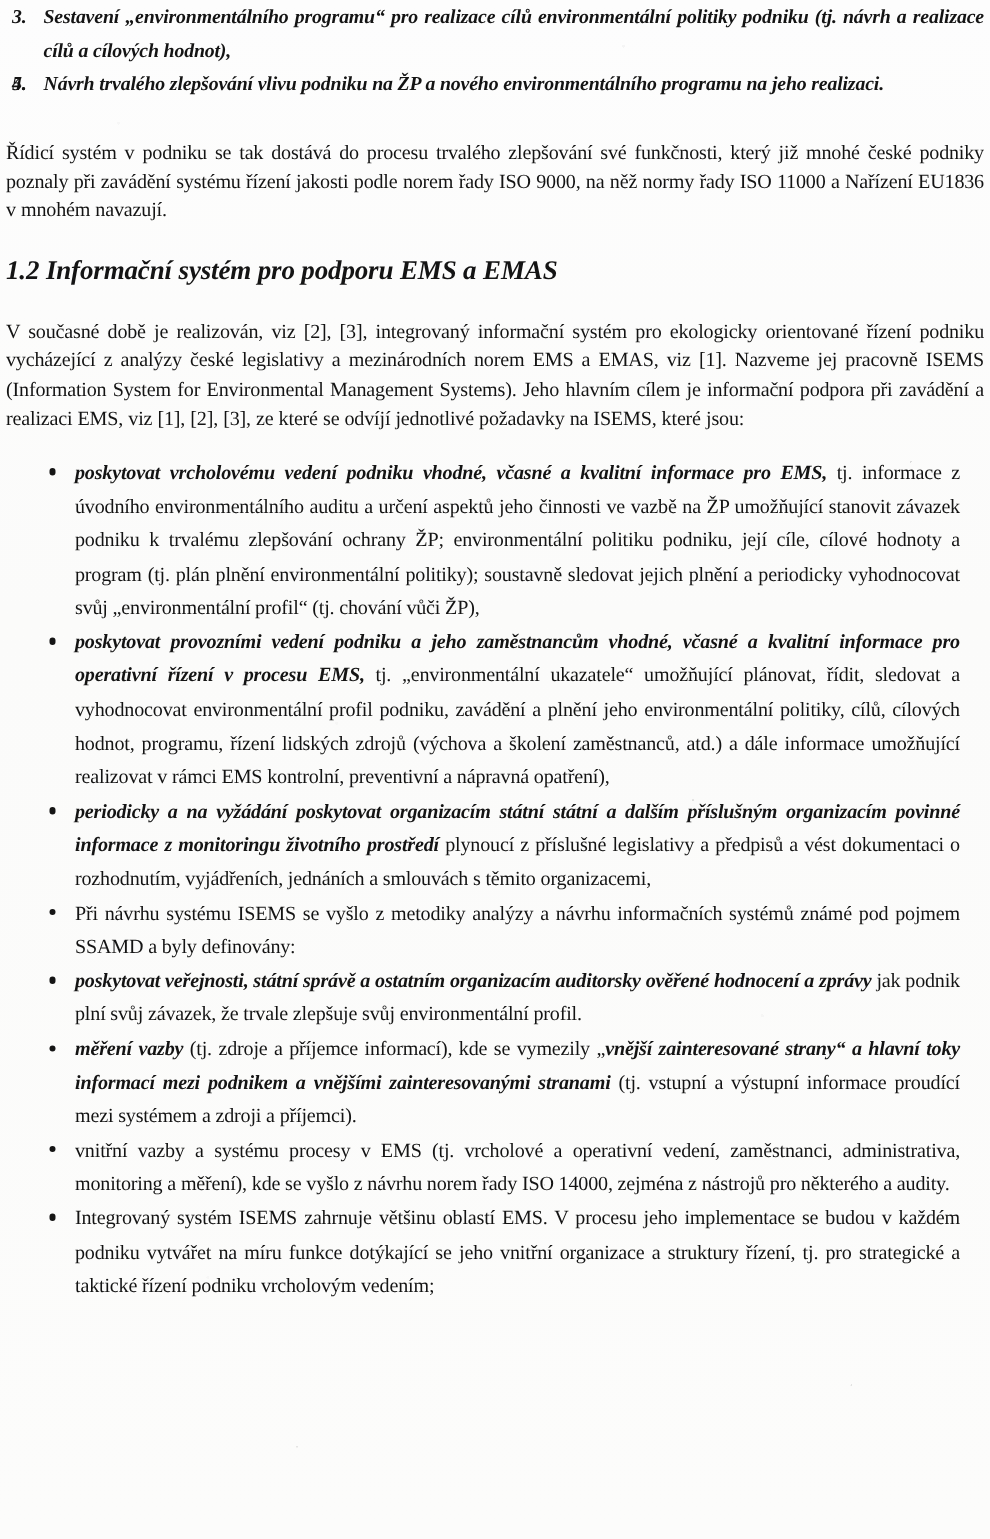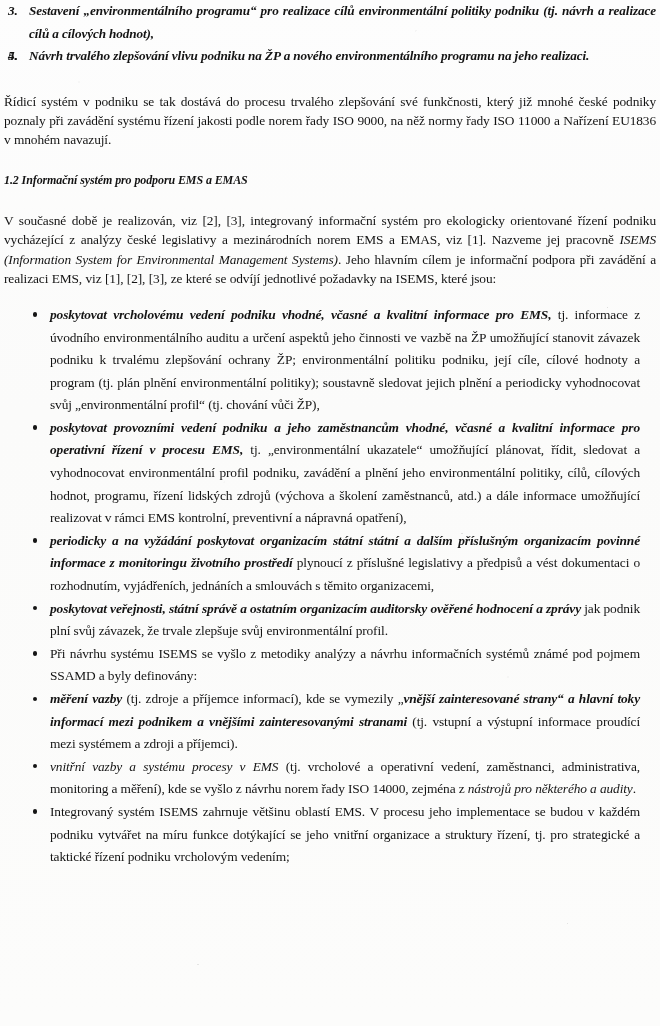--- a/index.html
+++ b/index.html
@@ -71,21 +71,21 @@
     top: 0;
     font-style: italic;
     font-weight: bold;
   }
 
   .para {
     margin: 0;
   }
 
   h2.section {
-    font-size: 12px;
+    font-size: 18px;
     font-style: italic;
     font-weight: bold;
     margin: 0;
     letter-spacing: -0.1px;
     line-height: 19px;
   }
 
   
   ul.bullets {
     list-style: none;
@@ -104,21 +104,21 @@
   ul.bullets > li .dot {
     position: absolute;
     left: 13px;
     top: 8.5px;
     width: 4.2px;
     height: 4.2px;
     border-radius: 50%;
     background: #151515;
   }
 
-  .it { font-style: italic; }
+  .it { }
   .bit { font-style: italic; font-weight: bold; }
 
   
   .grain {
     position: absolute;
     inset: 0;
     pointer-events: none;
     opacity: 0.45;
     background-image:
       radial-gradient(circle at 5% 14%, rgba(0,0,0,0.30) 0 0.6px, transparent 0.7px),
@@ -169,25 +169,25 @@
 
       <li>
         <span class="dot"></span><span class="bit">poskytovat provozními vedení podniku a jeho zaměstnancům vhodné, včasné a kvalitní informace pro operativní řízení v procesu EMS,</span><span> tj. „environmentální ukazatele“ umožňující plánovat, řídit, sledovat a vyhodnocovat environmentální profil podniku, zavádění a plnění jeho environmentální politiky, cílů, cílových hodnot, programu, řízení lidských zdrojů (výchova a školení zaměstnanců, atd.) a dále informace umožňující realizovat v rámci EMS kontrolní, preventivní a nápravná opatření),</span>
       </li>
 
       <li>
         <span class="dot"></span><span class="bit">periodicky a na vyžádání poskytovat organizacím státní státní a dalším příslušným organizacím povinné informace z monitoringu životního prostředí</span><span> plynoucí z příslušné legislativy a předpisů a vést dokumentaci o rozhodnutím, vyjádřeních, jednáních a smlouvách s těmito organizacemi,</span>
       </li>
 
       <li>
+        <span class="dot"></span><span>Při návrhu systému ISEMS se vyšlo z metodiky analýzy a návrhu informačních systémů známé pod pojmem SSAMD a byly definovány:</span>
+      </li>
+
+      <li>
         <span class="dot"></span><span class="bit">poskytovat veřejnosti, státní správě a ostatním organizacím auditorsky ověřené hodnocení a zprávy</span><span> jak podnik plní svůj závazek, že trvale zlepšuje svůj environmentální profil.</span>
-      </li>
-
-      <li>
-        <span class="dot"></span><span>Při návrhu systému ISEMS se vyšlo z metodiky analýzy a návrhu informačních systémů známé pod pojmem SSAMD a byly definovány:</span>
       </li>
 
       <li>
         <span class="dot"></span><span class="bit">měření vazby</span><span> (tj. zdroje a příjemce informací), kde se vymezily „</span><span class="bit">vnější zainteresované strany“ a hlavní toky informací mezi podnikem a vnějšími zainteresovanými stranami</span><span> (tj. vstupní a výstupní informace proudící mezi systémem a zdroji a příjemci).</span>
       </li>
 
       <li>
         <span class="dot"></span><span class="it">vnitřní vazby a systému procesy v EMS</span><span> (tj. vrcholové a operativní vedení, zaměstnanci, administrativa, monitoring a měření), kde se vyšlo z návrhu norem řady ISO 14000, zejména z </span><span class="it">nástrojů pro některého a audity</span><span>.</span>
       </li>
 

